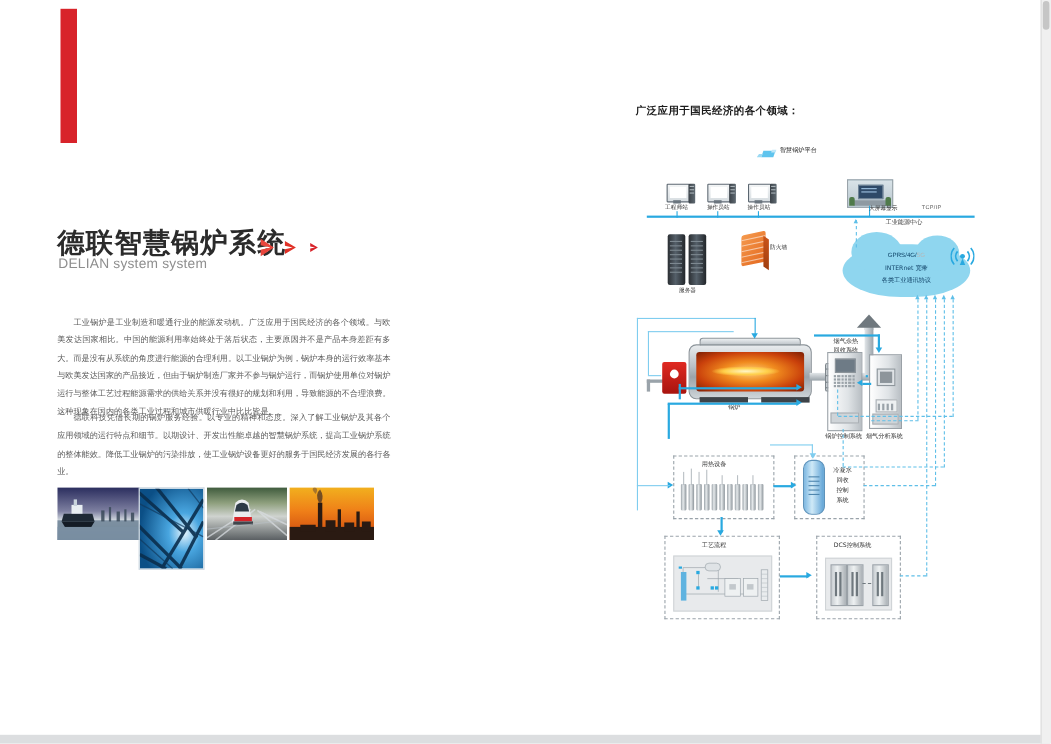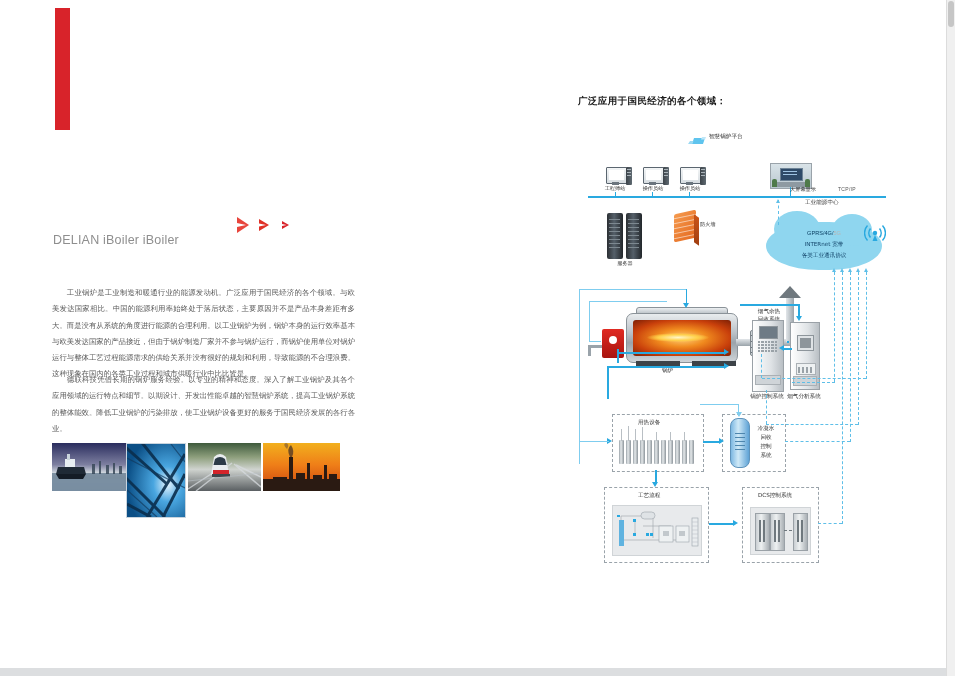--- a/index.html
+++ b/index.html
@@ -167,21 +167,22 @@
   .ar-l{position:absolute;width:0;height:0;border-top:3.5px solid transparent;border-bottom:3.5px solid transparent;border-right:5px solid #29a9e0;}
   .ar-u-s{position:absolute;width:0;height:0;border-left:2.5px solid transparent;border-right:2.5px solid transparent;border-bottom:4px solid #5fbfe8;}
 </style>
 </head>
 <body>
 
 <div class="page">
 
   <div class="red-bar"></div>
 
-  <div class="title-en">DELIAN iBoiler iBoiler</div>
+  <div class="title-zh">德联智慧锅炉系统</div>
+  <div class="title-en">DELIAN system system</div>
 
   <div class="arrows">
     <svg width="70" height="24" viewBox="0 0 70 24">
       <path d="M2 4 L14 12 L2 20 L2 14 L11 12 L2 10 Z" fill="#e8453c"></path>
       <path d="M24 6 L34 12 L24 18 L24 13.5 L31 12 L24 10.5 Z" fill="#e03127"></path>
       <path d="M47 8 L54 12 L47 16 L47 13 L51.5 12 L47 11 Z" fill="#d8232a"></path>
     </svg>
   </div>
 
   <div class="para" id="para1">工业锅炉是工业制造和暖通行业的能源发动机。广泛应用于国民经济的各个领域。与欧美发达国家相比。中国的能源利用率始终处于落后状态，主要原因并不是产品本身差距有多大。而是没有从系统的角度进行能源的合理利用。以工业锅炉为例，锅炉本身的运行效率基本与欧美发达国家的产品接近，但由于锅炉制造厂家并不参与锅炉运行，而锅炉使用单位对锅炉运行与整体工艺过程能源需求的供给关系并没有很好的规划和利用，导致能源的不合理浪费。这种现象在国内的各类工业过程和城市供暖行业中比比皆是。</div>

